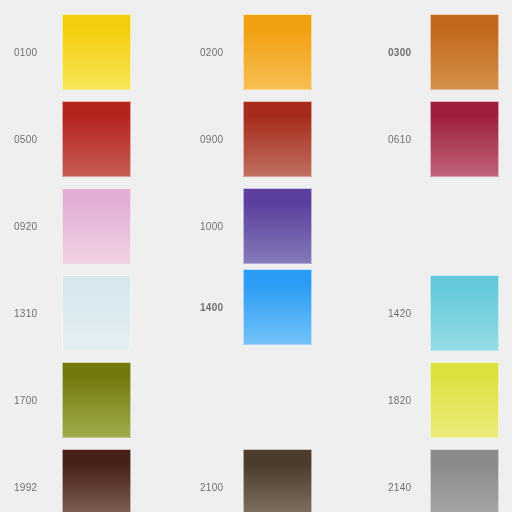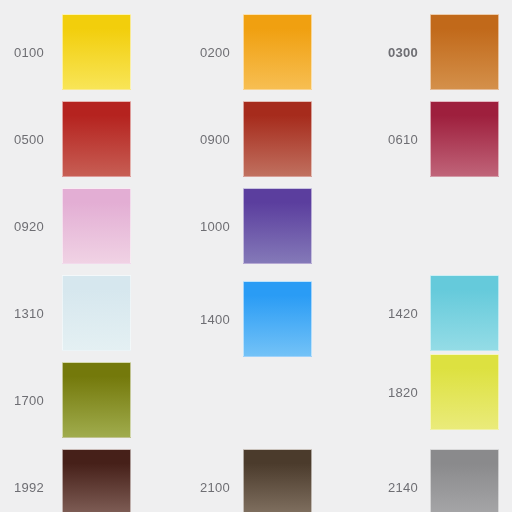--- a/index.html
+++ b/index.html
@@ -19,21 +19,21 @@
     height: 512px;
     background: #efeff0;
   }
   .swatch-cell {
     position: absolute;
     display: flex;
     align-items: center;
     height: 76px;
   }
   .swatch-label {
-    font-size: 13px;
+    font-size: 10px;
     letter-spacing: 0.3px;
     color: #6e6e73;
     white-space: nowrap;
     -webkit-font-smoothing: antialiased;
   }
   .swatch-chip {
     position: absolute;
     width: 69px;
     height: 76px;
     border: 1px solid rgba(255,255,255,0.55);
@@ -80,33 +80,33 @@
       <div class="swatch-chip" style="background: linear-gradient(rgb(227, 174, 212) 0%, rgb(227, 174, 212) 18%, rgb(240, 210, 228) 100%);"></div>
     </div>
     <div class="swatch-cell col-1" style="top: 188px; left: 0px; width: 512px;">
       <span class="swatch-label">1000</span>
       <div class="swatch-chip" style="background: linear-gradient(rgb(91, 62, 158) 0%, rgb(91, 62, 158) 18%, rgb(132, 121, 184) 100%);"></div>
     </div>
     <div class="swatch-cell col-0" style="top: 275px; left: 0px; width: 512px;">
       <span class="swatch-label">1310</span>
       <div class="swatch-chip" style="background: linear-gradient(rgb(214, 231, 238) 0%, rgb(214, 231, 238) 18%, rgb(228, 240, 243) 100%);"></div>
     </div>
-    <div class="swatch-cell col-1" style="top: 281px; left: 0px; width: 511px;">
+    <div class="swatch-cell col-1" style="top: 269px; left: 0px; width: 511px; font-weight: bold;">
       <span class="swatch-label">1400</span>
       <div class="swatch-chip" style="background: linear-gradient(rgb(42, 156, 245) 0%, rgb(42, 156, 245) 18%, rgb(115, 194, 247) 100%);"></div>
     </div>
     <div class="swatch-cell col-2" style="top: 275px; left: 0px; width: 512px;">
       <span class="swatch-label">1420</span>
       <div class="swatch-chip" style="background: linear-gradient(rgb(101, 202, 219) 0%, rgb(101, 202, 219) 18%, rgb(148, 220, 230) 100%);"></div>
     </div>
     <div class="swatch-cell col-0" style="top: 362px; left: 0px; width: 512px;">
       <span class="swatch-label">1700</span>
       <div class="swatch-chip" style="background: linear-gradient(rgb(116, 121, 11) 0%, rgb(116, 121, 11) 18%, rgb(160, 172, 77) 100%);"></div>
     </div>
-    <div class="swatch-cell col-2" style="top: 354px; left: 0px; width: 512px;">
+    <div class="swatch-cell col-2" style="top: 362px; left: 0px; width: 512px;">
       <span class="swatch-label">1820</span>
       <div class="swatch-chip" style="background: linear-gradient(rgb(221, 225, 64) 0%, rgb(221, 225, 64) 18%, rgb(234, 235, 122) 100%);"></div>
     </div>
     <div class="swatch-cell col-0" style="top: 449px; left: 0px; width: 512px;">
       <span class="swatch-label">1992</span>
       <div class="swatch-chip" style="background: linear-gradient(rgb(70, 32, 25) 0%, rgb(70, 32, 25) 18%, rgb(138, 106, 98) 100%);"></div>
     </div>
     <div class="swatch-cell col-1" style="top: 449px; left: 0px; width: 512px;">
       <span class="swatch-label">2100</span>
       <div class="swatch-chip" style="background: linear-gradient(rgb(75, 59, 44) 0%, rgb(75, 59, 44) 18%, rgb(138, 122, 106) 100%);"></div>

